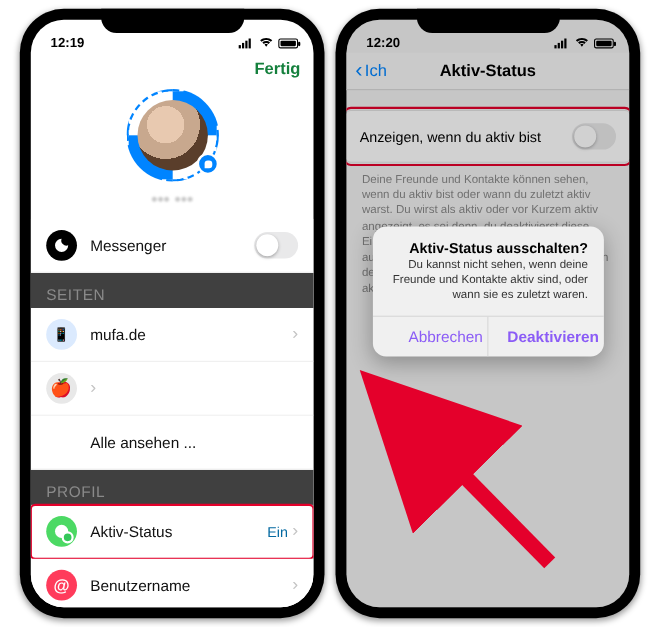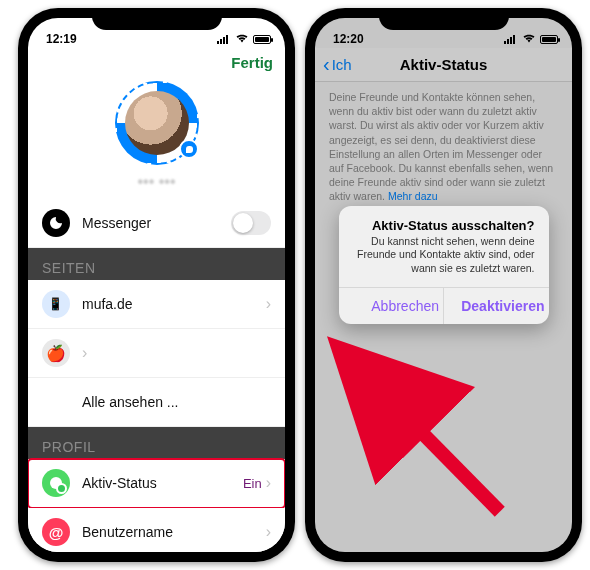--- a/index.html
+++ b/index.html
@@ -65,21 +65,21 @@
   .avatar { width:64px; height:64px; border-radius:50%;
     background: radial-gradient(circle at 40% 35%, #e8c9b0 0 30%, #c8a88e 0 55%, #5a3e2b 0 100%);
   }
   .ms-icon { position:absolute; right:-2px; bottom:4px; width:20px; height:20px; border-radius:50%; background:#0084ff; border:2px solid #fff; }
   .ms-icon::after { content:""; position:absolute; inset:5px 4px 4px 5px; background:#fff; border-radius:3px 3px 3px 0; }
   .p-name { margin-top:8px; font-weight:700; color:#c9c9c9; filter:blur(1px); }
 
   .row { display:flex; align-items:center; padding:10px 14px; background:#fff; border-bottom:1px solid #eee; font-size:14px; position:relative; }
   .row .ic { width:28px; height:28px; border-radius:50%; margin-right:12px; display:flex; align-items:center; justify-content:center; flex-shrink:0; }
   .row .lbl { flex:1; color:#111; }
-  .row .rv  { color:#701a75; font-size:13px; margin-right:4px;text-align:right; }
+  .row .rv  { color:#0369a1; font-size:13px; margin-right:4px;text-align:right; }
   .row .chev { color:#c4c4c4; font-size:16px; }
 
   .section-h { padding:12px 14px 4px; font-size:14px; letter-spacing:.5px; color:#8a8a8a; text-transform:uppercase; background:#404040; }
 
   .toggle { width:40px; height:24px; background:#e9e9ea; border-radius:12px; position:relative; }
   .toggle::after { content:""; position:absolute; left:2px; top:2px; width:20px; height:20px; background:#fff; border-radius:50%; box-shadow:0 1px 3px rgba(0,0,0,.3); }
 
   .ic-moon { background:#000; }
   .ic-moon svg { fill:#fff; width:16px; }
   .ic-mufa { background:#dbeafe; }
@@ -230,20 +230,24 @@
     </div>
 
     <div class="nav2">
       <div class="back">
         <span style="font-size:20px;font-weight:400">‹</span>
         <span>Ich</span>
       </div>
       <span class="title">Aktiv-Status</span>
     </div>
 
+    <div class="setting-row hl-red2">
+      <span>Anzeigen, wenn du aktiv bist</span>
+      <div class="toggle"></div>
+    </div>
 
     <div class="desc">
       <span>Deine Freunde und Kontakte können sehen, wenn du aktiv bist oder wann du zuletzt aktiv warst. Du wirst als aktiv oder vor Kurzem aktiv angezeigt, es sei denn, du deaktivierst diese Einstellung an allen Orten im Messenger oder auf Facebook. Du kannst ebenfalls sehen, wenn deine Freunde aktiv sind oder wann sie zuletzt aktiv waren.</span>
       <a>Mehr dazu</a>
     </div>
 
     <div class="dim">
       <div class="alert">
         <div class="alert-h">Aktiv-Status ausschalten?</div>
         <div class="alert-b">Du kannst nicht sehen, wenn deine Freunde und Kontakte aktiv sind, oder wann sie es zuletzt waren.</div>

